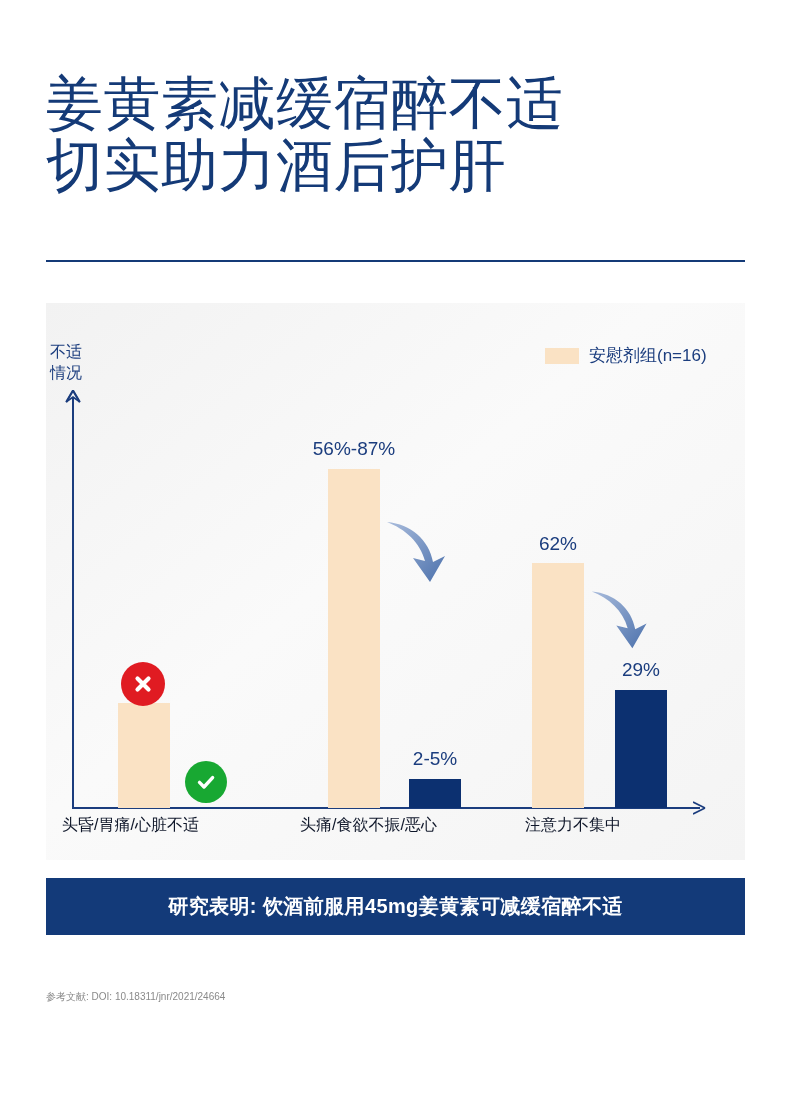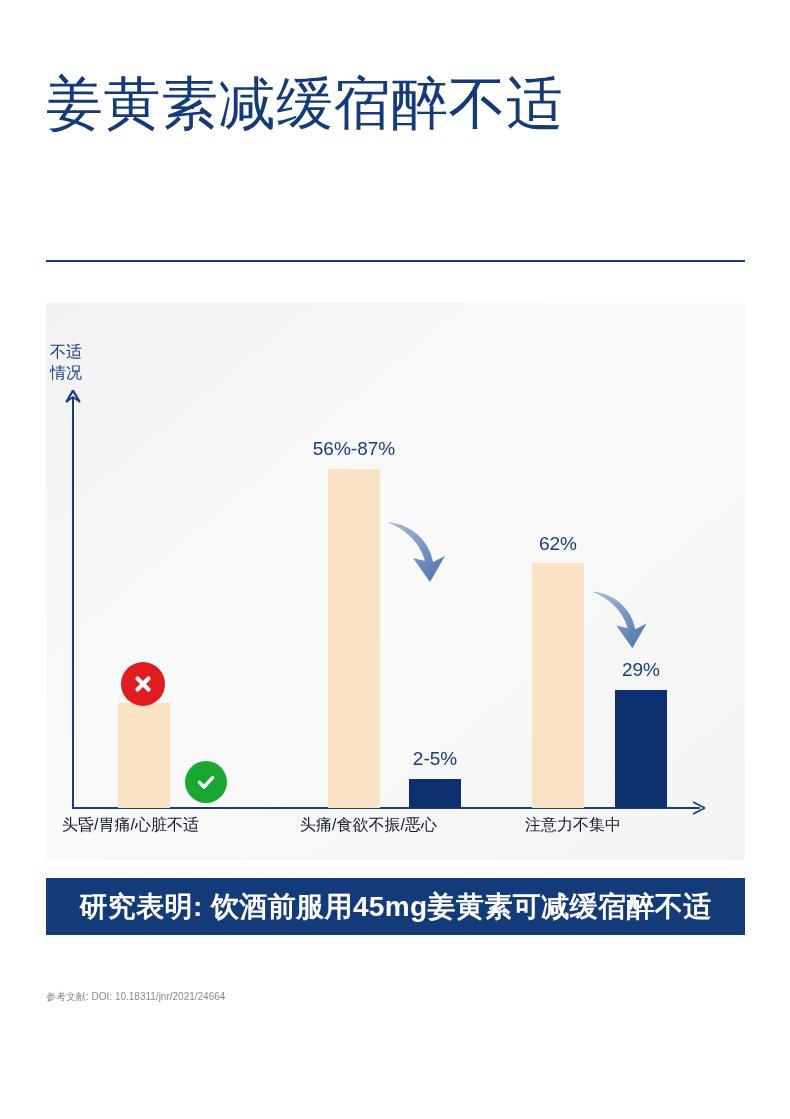--- a/index.html
+++ b/index.html
@@ -92,35 +92,36 @@
   }
 
   
   .banner {
     position: absolute; left: 46px; top: 878px;
     width: 699px; height: 57px;
     background: #133A79;
     display: flex; align-items: center; justify-content: center;
   }
   .banner-text {
-    color: #ffffff; font-size: 28px; font-weight: 700; letter-spacing: 0.4px;
+    color: #ffffff; font-size: 20px; font-weight: 700; letter-spacing: 0.4px;
     white-space: nowrap;
   }
 
   
   .footnotes { position: absolute; left: 46px; top: 989px; width: 700px; }
   .footnote {
     color: #8a8a8a; font-size: 10px; line-height: 15px; white-space: nowrap;
   }
 </style>
 </head>
 <body>
 
 <div class="title-block">
   <div class="title-line">姜黄素减缓宿醉不适</div>
+  <div class="title-line">切实助力酒后护肝</div>
 </div>
 
 <div class="divider"></div>
 
 <div class="chart-panel"></div>
 
 <div class="y-caption">
   <span>不适</span>
   <span>情况</span>
 </div>
@@ -131,20 +132,24 @@
   <path d="M8 1 L14.5 12" stroke="#1B3D7E" stroke-width="1.6" fill="none"></path>
   <path d="M8 1 L1.5 12" stroke="#1B3D7E" stroke-width="1.6" fill="none"></path>
 </svg>
 <div class="axis-x"></div>
 <svg class="axis-x-arrow" viewBox="0 0 14 14">
   <path d="M0 1 L12 7" stroke="#1B3D7E" stroke-width="1.6" fill="none"></path>
   <path d="M0 13 L12 7" stroke="#1B3D7E" stroke-width="1.6" fill="none"></path>
 </svg>
 
 <div class="legend">
+  <div class="legend-row">
+    <div class="legend-swatch" style="background:#FAE2C4"></div>
+    <div class="legend-label">安慰剂组(n=16)</div>
+  </div>
 </div>
 
 <div class="bar bar-cream" style="left:118px; top:703px; width:52px; height:105px;"></div>
 
 <div class="icon-circle" style="left:121px; top:662px; width:44px; height:44px; background:#E01B22;">
   <svg viewBox="0 0 24 24" width="24" height="24" aria-hidden="true">
     <path d="M6.5 6.5 L17.5 17.5 M17.5 6.5 L6.5 17.5" stroke="#ffffff" stroke-width="4.2" stroke-linecap="round"></path>
   </svg>
 </div>
 

